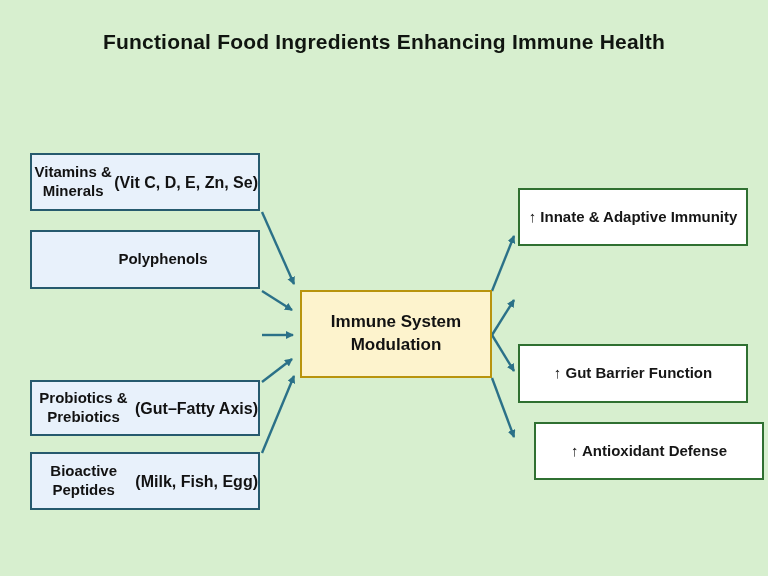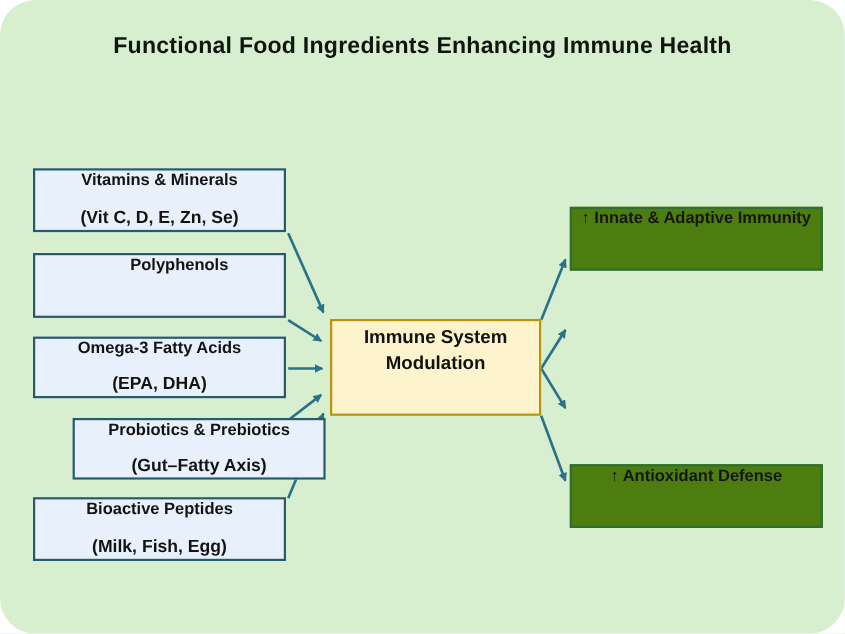--- a/index.html
+++ b/index.html
@@ -8,40 +8,39 @@
     width: 768px;
     height: 576px;
     overflow: hidden;
     font-family: "Liberation Sans", "DejaVu Sans", sans-serif;
   }
   .canvas {
     position: relative;
     width: 768px;
     height: 576px;
     background: #d7efcf;
-    border-radius: 32px;
   }
   .title {
     position: absolute;
     top: 30px;
     left: 0;
     width: 768px;
     text-align: center;
     font-size: 21px;
     font-weight: 800;
     letter-spacing: 0.2px;
     color: #101510;
   }
   .node {
     position: absolute;
     box-sizing: border-box;
     display: flex;
-    flex-direction: column;
+    flex-direction: row;
     align-items: center;
-    justify-content: space-between;
+    justify-content: center;
     text-align: center;
     line-height: 1.25;
   }
   .source {
     left: 30px;
     width: 230px;
     background: #e8f1fb;
     border: 2.5px solid #265a6e;
     color: #121212;
   }
@@ -56,35 +55,35 @@
     border: 2.5px solid #b8940e;
     color: #121212;
     font-size: 17px;
     font-weight: 700;
     line-height: 1.35;
     padding: 4px 10px;
   }
   .outcome {
     left: 518px;
     width: 230px;
-    background: #4d7c0f;
+    background: #ffffff;
     border: 2.5px solid #2f7031;
     color: #161616;
     font-size: 15px;
     font-weight: 700;
   }
   #src-1 { top: 153px; height: 58px; }
   #src-2 { top: 230px; height: 59px; padding-left: 36px; }
   #src-3 { top: 306px; height: 56px; }
-  #src-4 { top: 380px; height: 56px; margin-left: 36px; }
+  #src-4 { top: 380px; height: 56px; }
   #src-5 { top: 452px; height: 58px; }
   #out-1 { top: 188px; height: 58px; }
   #out-2 { top: 266px; height: 59px; }
   #out-3 { top: 344px; height: 59px; }
-  #out-4 { top: 422px; height: 58px; }
+  #out-4 { top: 422px; height: 58px; margin-left: 16px; }
   svg.connectors {
     position: absolute;
     top: 0; left: 0;
     width: 768px;
     height: 576px;
     pointer-events: none;
   }
   svg.connectors line {
     stroke: #2b7188;
     stroke-width: 2.4;
@@ -114,37 +113,36 @@
     <line x1="492" y1="378" x2="514" y2="437" marker-end="url(#arrowhead)"></line>
   </svg>
 
   <div id="src-1" class="node source">
     <div class="main">Vitamins &amp; Minerals</div>
     <div class="sub">(Vit C, D, E, Zn, Se)</div>
   </div>
   <div id="src-2" class="node source">
     <div class="main">Polyphenols</div>
   </div>
-  <div id="src-3" class="node source">
-    <div class="main">Omega-3 Fatty Acids</div>
-    <div class="sub">(EPA, DHA)</div>
-  </div>
   <div id="src-4" class="node source">
     <div class="main">Probiotics &amp; Prebiotics</div>
     <div class="sub">(Gut–Fatty Axis)</div>
   </div>
   <div id="src-5" class="node source">
     <div class="main">Bioactive Peptides</div>
     <div class="sub">(Milk, Fish, Egg)</div>
   </div>
 
   <div class="node hub">
     <div>Immune System Modulation</div>
   </div>
 
   <div id="out-1" class="node outcome">
     <div>↑ Innate &amp; Adaptive Immunity</div>
   </div>
+  <div id="out-3" class="node outcome">
+    <div>↑ Gut Barrier Function</div>
+  </div>
   <div id="out-4" class="node outcome">
     <div>↑ Antioxidant Defense</div>
   </div>
 
 </div>
 
 </body></html>

